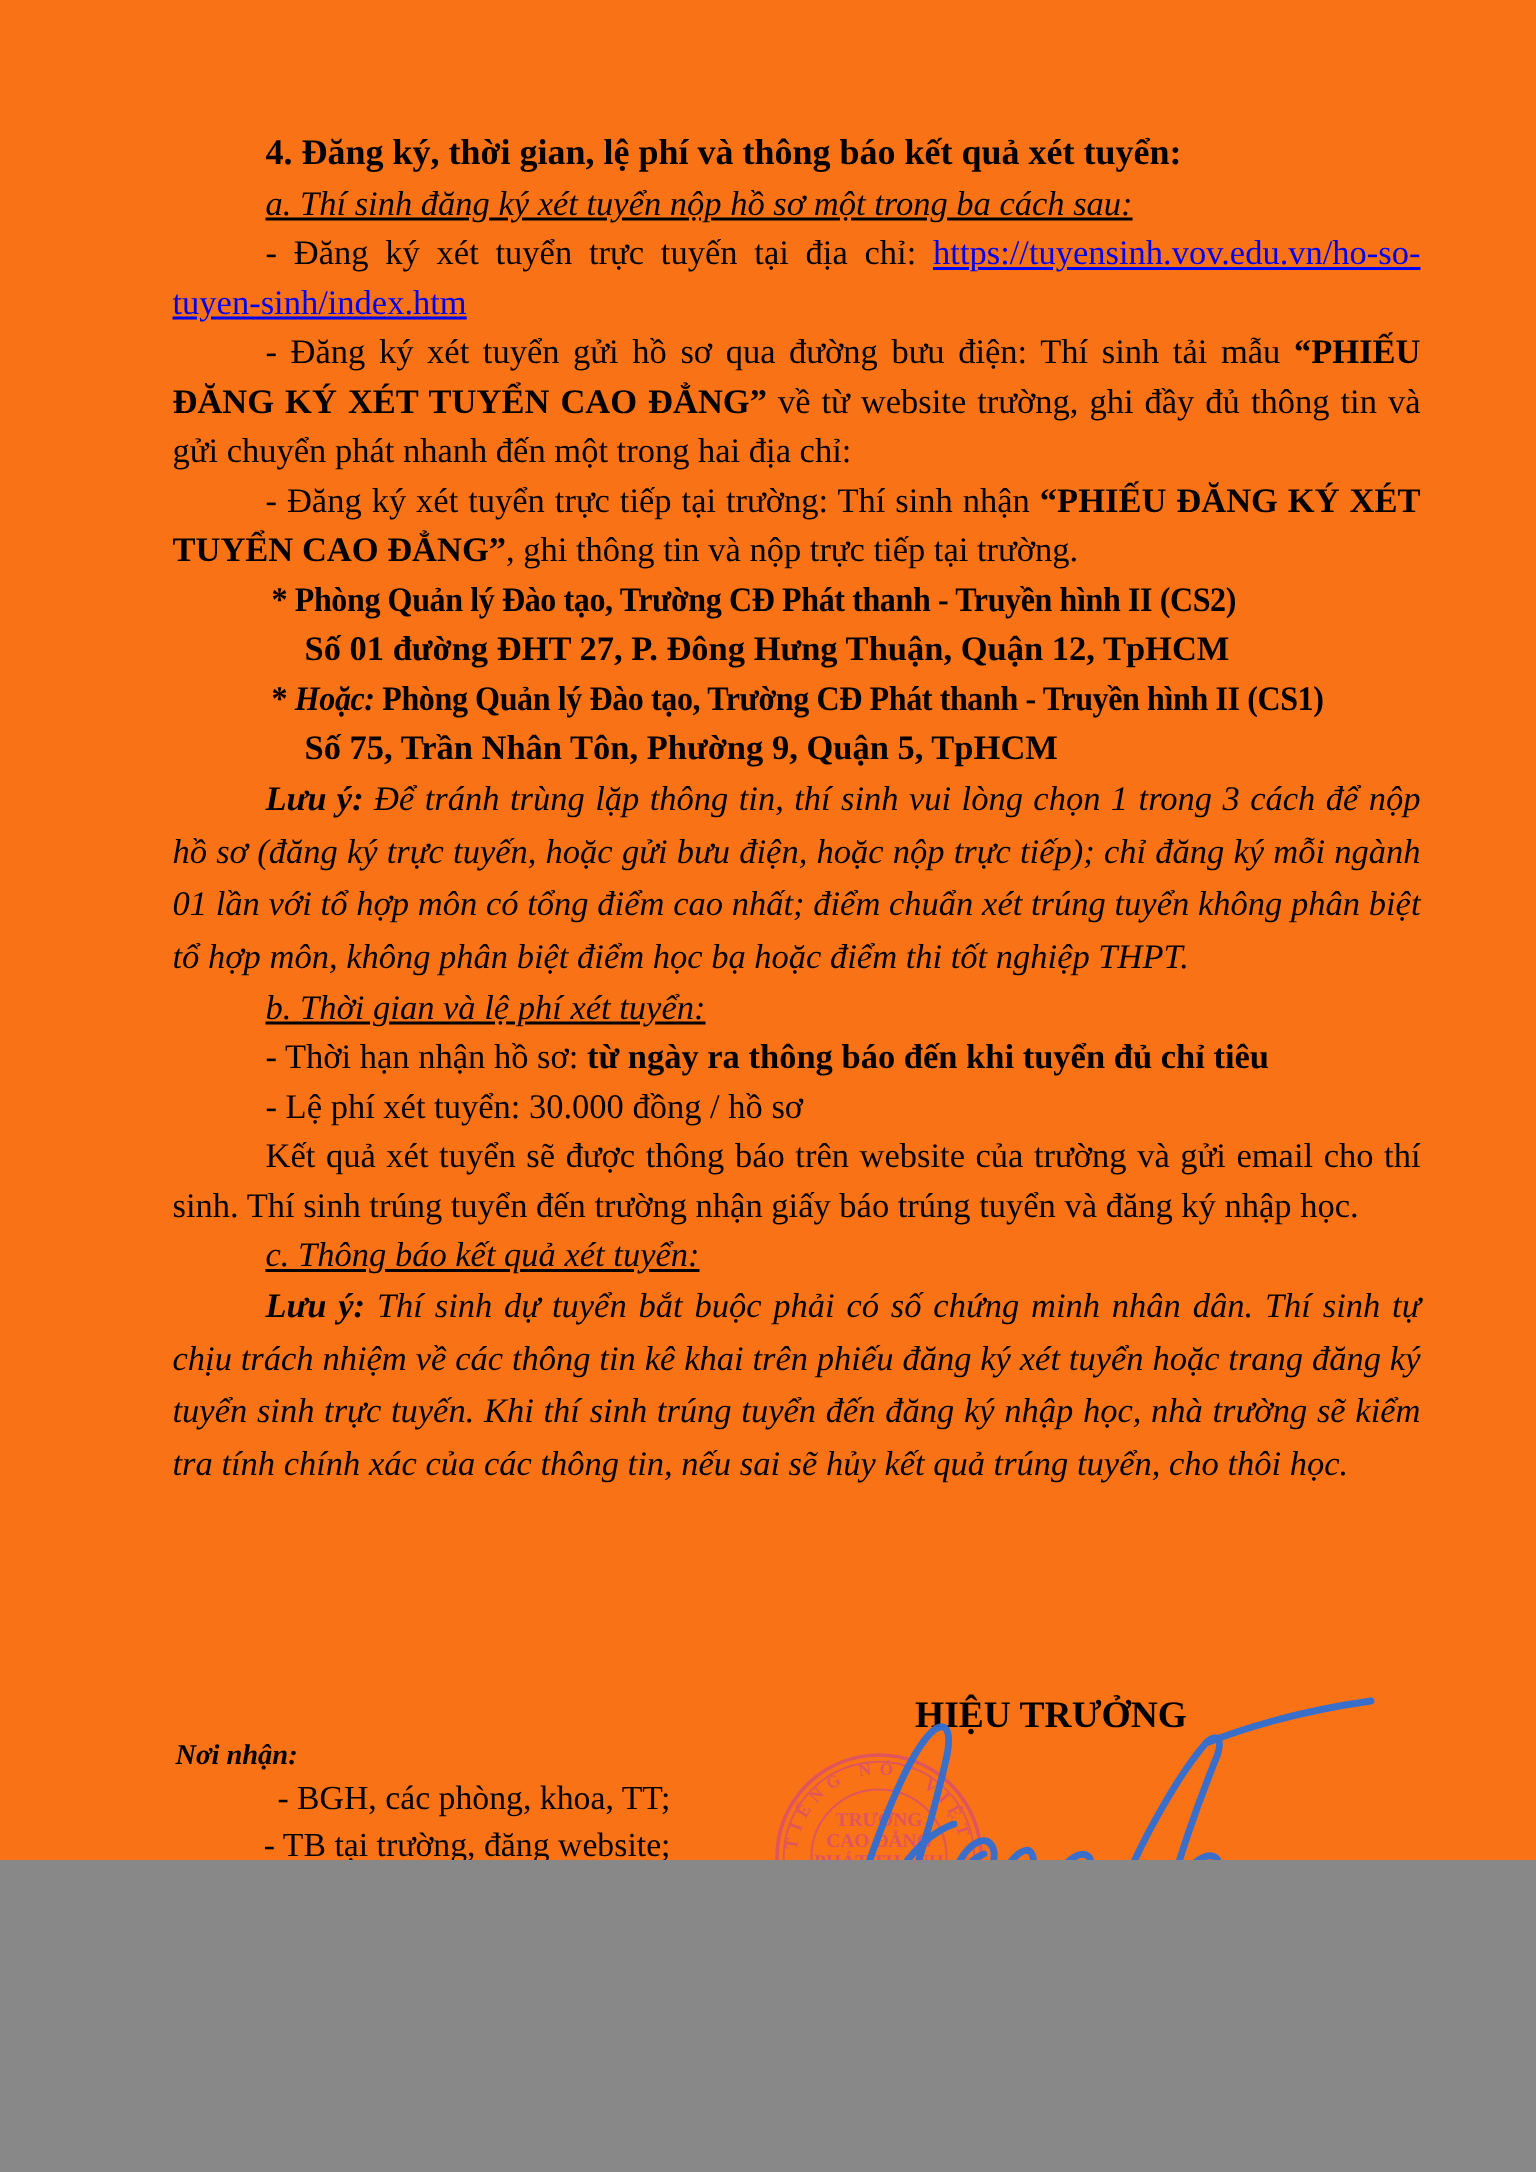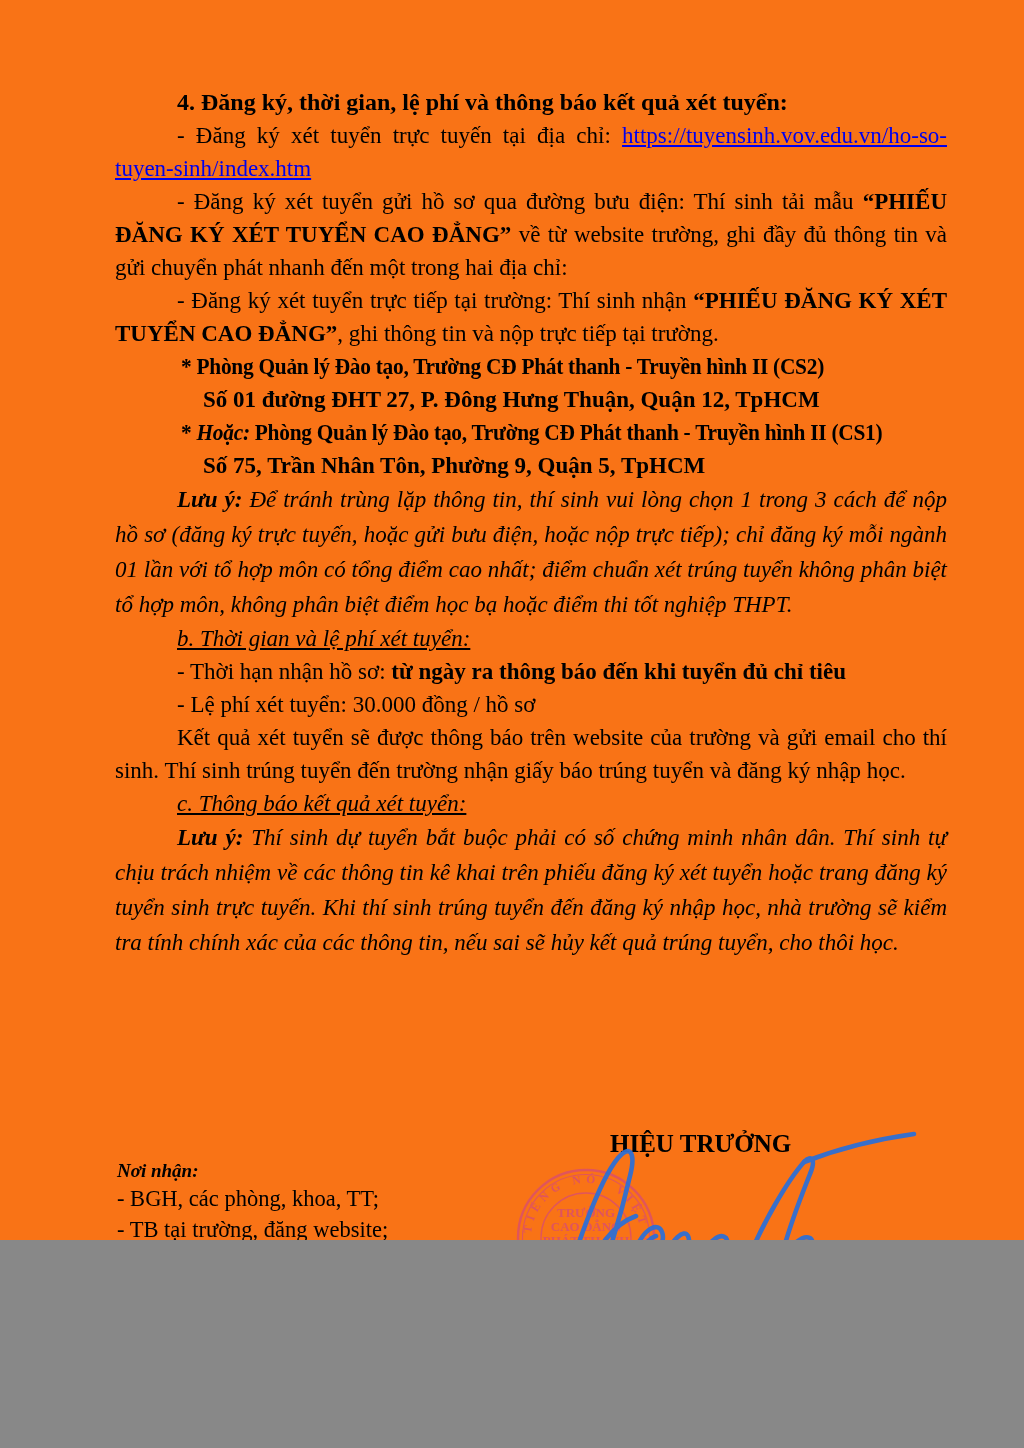--- a/index.html
+++ b/index.html
@@ -60,21 +60,21 @@
     text-align:left; font-weight:bold; font-size:25px;
   }
   .recipients{
     position:absolute; left:117px; top:1160px; width:330px;
     font-size:22.5px;
   }
   .recipients-label{
     font-weight:bold; font-style:italic; font-size:19px;
     margin-bottom:2px;
   }
-  .recipients-item{ line-height:30.5px; }
+  .recipients-item{ line-height:30.5px;text-align:right; }
   .stamp{
     position:absolute; left:516px; top:1168px;
     width:140px; height:140px; z-index:1;
   }
   .sig-svg{
     position:absolute; left:540px; top:1124px;
     width:400px; height:190px; z-index:2;
   }
   .signer{
     position:absolute; left:595px; top:1336px; width:280px;
@@ -83,20 +83,21 @@
 </style>
 </head>
 <body>
 
 <div class="page">
 
   <div class="body-text">
 
     <p class="heading4 indent">4. Đăng ký, thời gian, lệ phí và thông báo kết quả xét tuyển:</p>
 
+    <p class="indent"><span class="iu">a. Thí sinh đăng ký xét tuyển nộp hồ sơ một trong ba cách sau:</span></p>
 
     <p class="indent justify"><span>- Đăng ký xét tuyển trực tuyến tại địa chỉ: </span><a class="link" href="#">https://tuyensinh.vov.edu.vn/ho-so-tuyen-sinh/index.htm</a></p>
 
     <p class="indent justify"><span>- Đăng ký xét tuyển gửi hồ sơ qua đường bưu điện: Thí sinh tải mẫu </span><span class="boldseg">“PHIẾU ĐĂNG KÝ XÉT TUYỂN CAO ĐẲNG”</span><span> về từ website trường, ghi đầy đủ thông tin và gửi chuyển phát nhanh đến một trong hai địa chỉ:</span></p>
 
     <p class="indent justify"><span>- Đăng ký xét tuyển trực tiếp tại trường: Thí sinh nhận </span><span class="boldseg">“PHIẾU ĐĂNG KÝ XÉT TUYỂN CAO ĐẲNG”</span><span>, ghi thông tin và nộp trực tiếp tại trường.</span></p>
 
     <p class="addr-line addr-star"><span class="condensed"><span>*</span> <span>Phòng Quản lý Đào tạo, Trường CĐ Phát thanh - Truyền hình II (CS2)</span></span></p>
     <p class="addr-line addr-detail"><span>Số 01 đường ĐHT 27, P. Đông Hưng Thuận, Quận 12, TpHCM</span></p>
     <p class="addr-line addr-star"><span class="condensed"><span>*</span> <span class="hoac">Hoặc:</span><span> Phòng Quản lý Đào tạo, Trường CĐ Phát thanh - Truyền hình II (CS1)</span></span></p>

